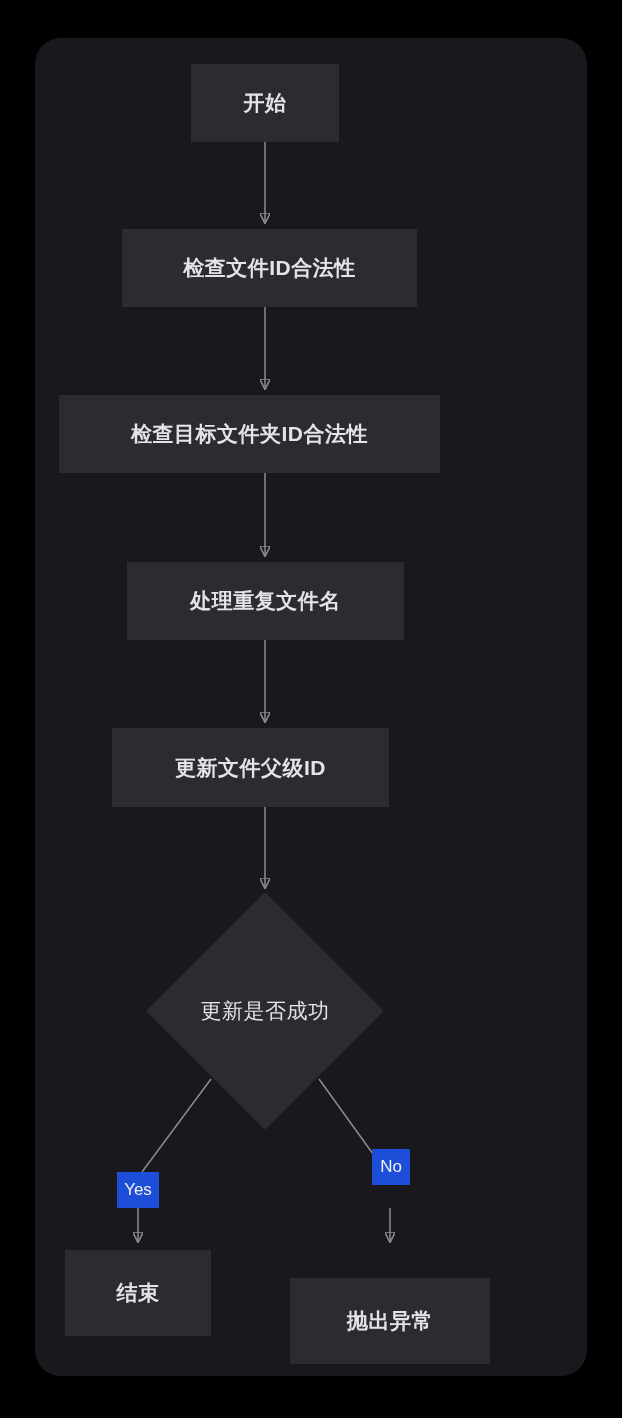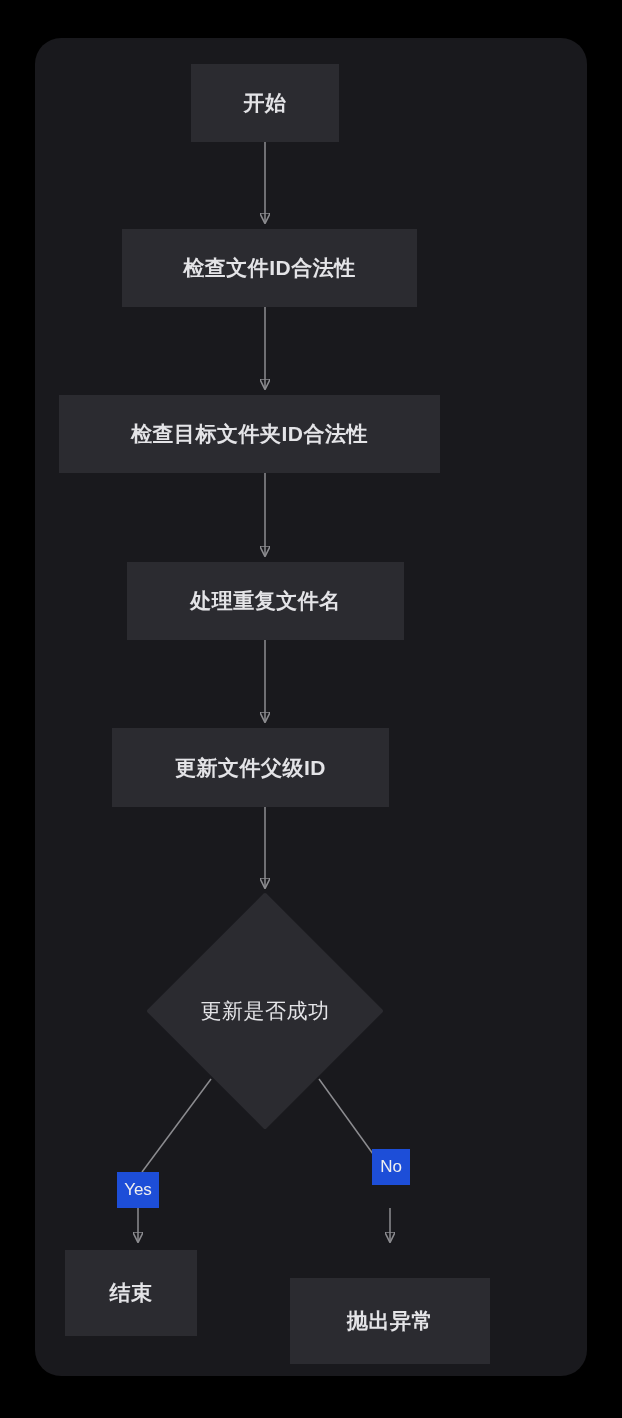--- a/index.html
+++ b/index.html
@@ -48,21 +48,21 @@
     font-weight: 700;
     letter-spacing: 0.5px;
     text-align: center;
     box-sizing: border-box;
   }
   .node-start            { left: 191px; top: 64px;   width: 148px; height: 78px; }
   .node-check-file-id    { left: 122px; top: 229px;  width: 295px; height: 78px; }
   .node-check-folder-id  { left: 59px;  top: 395px;  width: 381px; height: 78px; }
   .node-handle-duplicate { left: 127px; top: 562px;  width: 277px; height: 78px; }
   .node-update-parent    { left: 112px; top: 728px;  width: 277px; height: 79px; }
-  .node-end              { left: 65px;  top: 1250px; width: 132px; height: 86px; }
+  .node-end              { left: 65px;  top: 1250px; width: 146px; height: 86px; }
   .node-exception        { left: 290px; top: 1250px; width: 200px; height: 86px; margin-top: 28px; }
 
   .diamond-wrap {
     position: absolute;
     left: 147px;
     top: 893px;
     width: 236px;
     height: 236px;
   }
   .diamond-shape {

